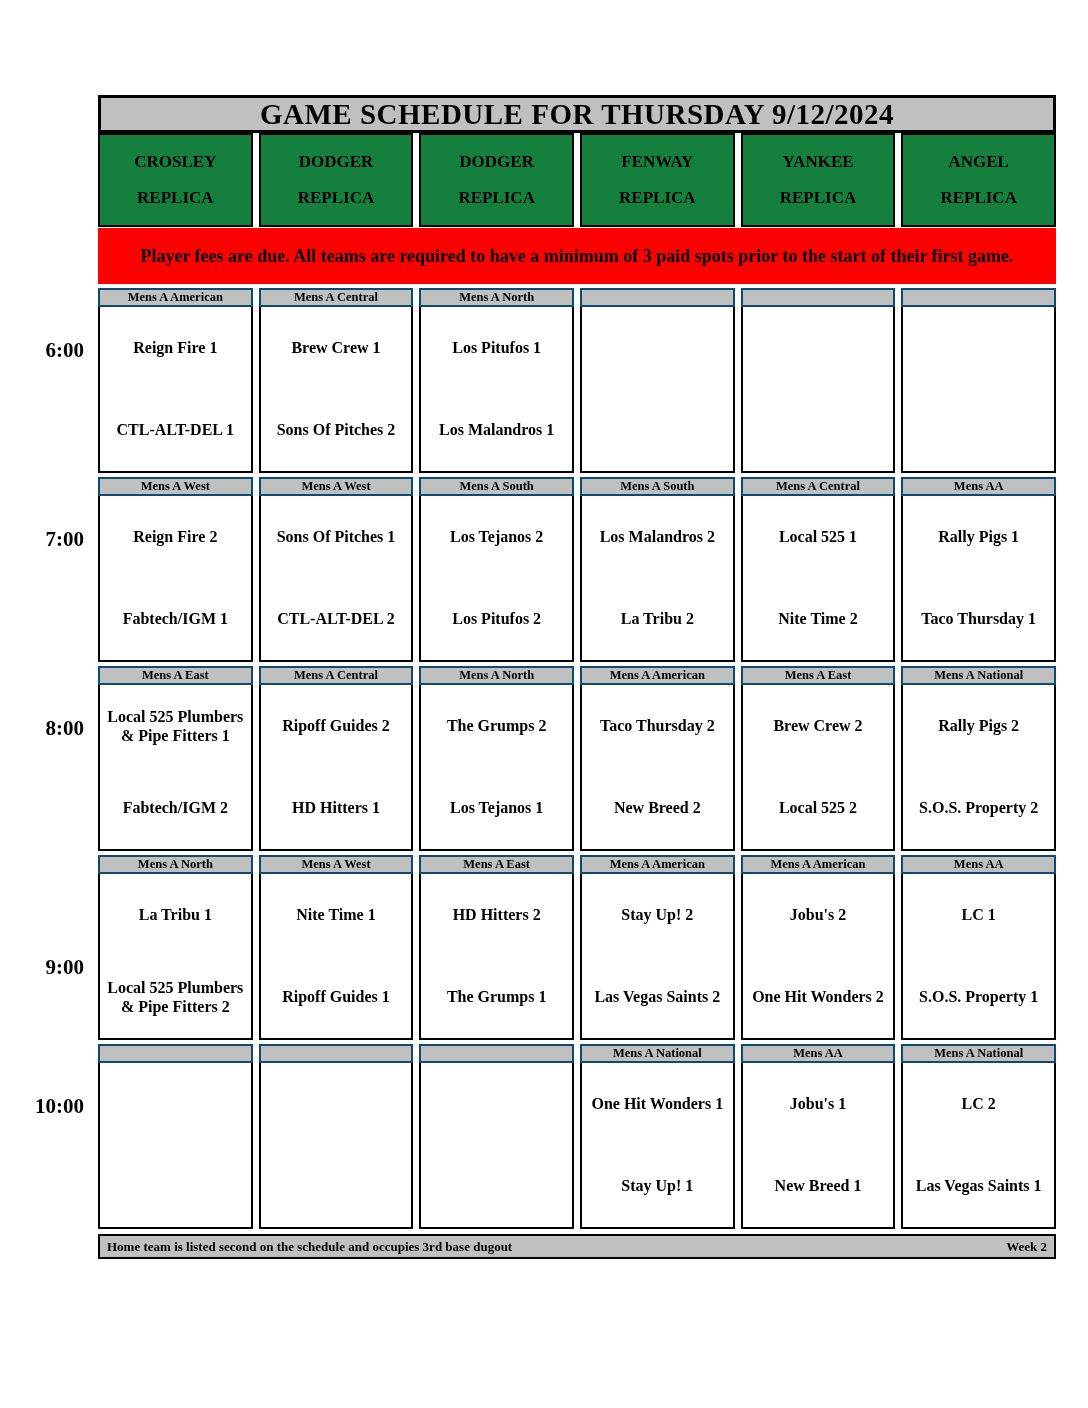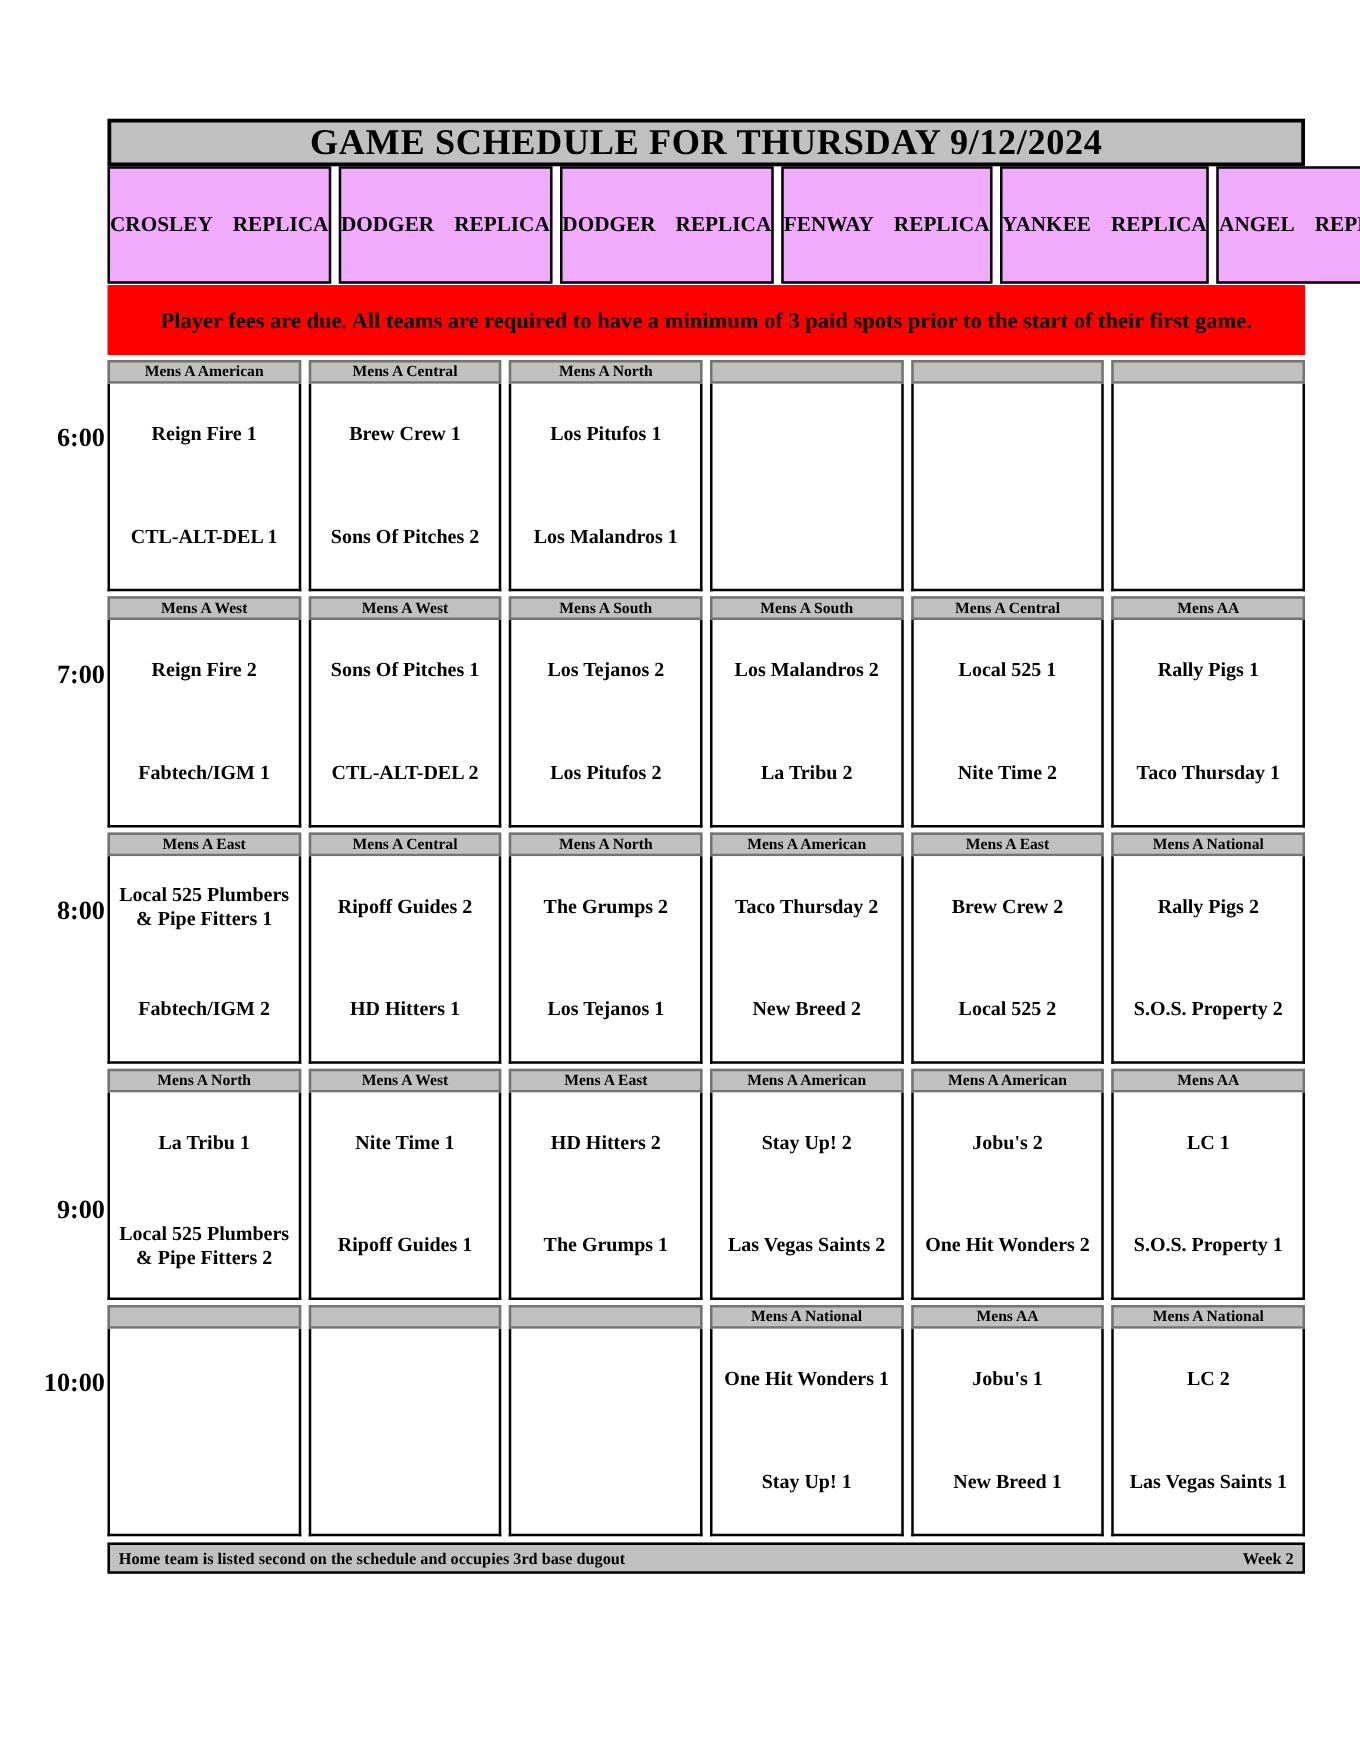--- a/index.html
+++ b/index.html
@@ -4,44 +4,44 @@
 <style>
   * { margin:0; padding:0; box-sizing:border-box; }
   html,body { background:#ffffff; }
   body {
     width:1088px; height:1408px; position:relative;
     font-family:"Liberation Serif","DejaVu Serif",serif;
     font-weight:bold; color:#000;
   }
   .page { position:absolute; inset:0; background:#fff; }
 
-  .sheet { position:absolute; left:86px; top:95px; width:958px; }
+  .sheet { position:absolute; left:98px; top:95px; width:958px; }
 
   .title {
     background:#c0c0c0; border:3px solid #000; height:38px;
     display:flex; align-items:center; justify-content:center;
     font-size:29px; letter-spacing:.5px;
   }
 
   .fields { display:grid; grid-template-columns:repeat(6,1fr); column-gap:6px; }
   .field {
-    background:#f0abfc; border:2px solid #000; height:94px;
-    display:flex; flex-direction:row; align-items:center; justify-content:center;
+    background:#15803d; border:2px solid #000; height:94px;
+    display:flex; flex-direction:column; align-items:center; justify-content:center;
     gap:16px; font-size:17px; text-align:center;
   }
 
   .notice {
     margin-top:1px; background:#ff0000; min-height:56px;
     display:flex; align-items:center; justify-content:center;
     text-align:center; font-size:18px; line-height:1.45; padding:4px 14px;
   }
 
   .block { margin-top:4px; display:grid; grid-template-columns:repeat(6,1fr); column-gap:6px; }
   .division {
-    background:#c0c0c0; border:2px solid #737373; height:19px;
+    background:#c0c0c0; border:2px solid #0c4a6e; height:19px;
     display:flex; align-items:center; justify-content:center;
     font-size:12.5px; white-space:nowrap; overflow:hidden;
   }
   .teams {
     border:2px solid #000; border-top:none; height:166px; background:#fff;
     display:flex; flex-direction:column;
   }
   .team {
     flex:1; display:flex; align-items:center; justify-content:center;
     text-align:center; font-size:16px; line-height:1.2; padding:0 4px;

